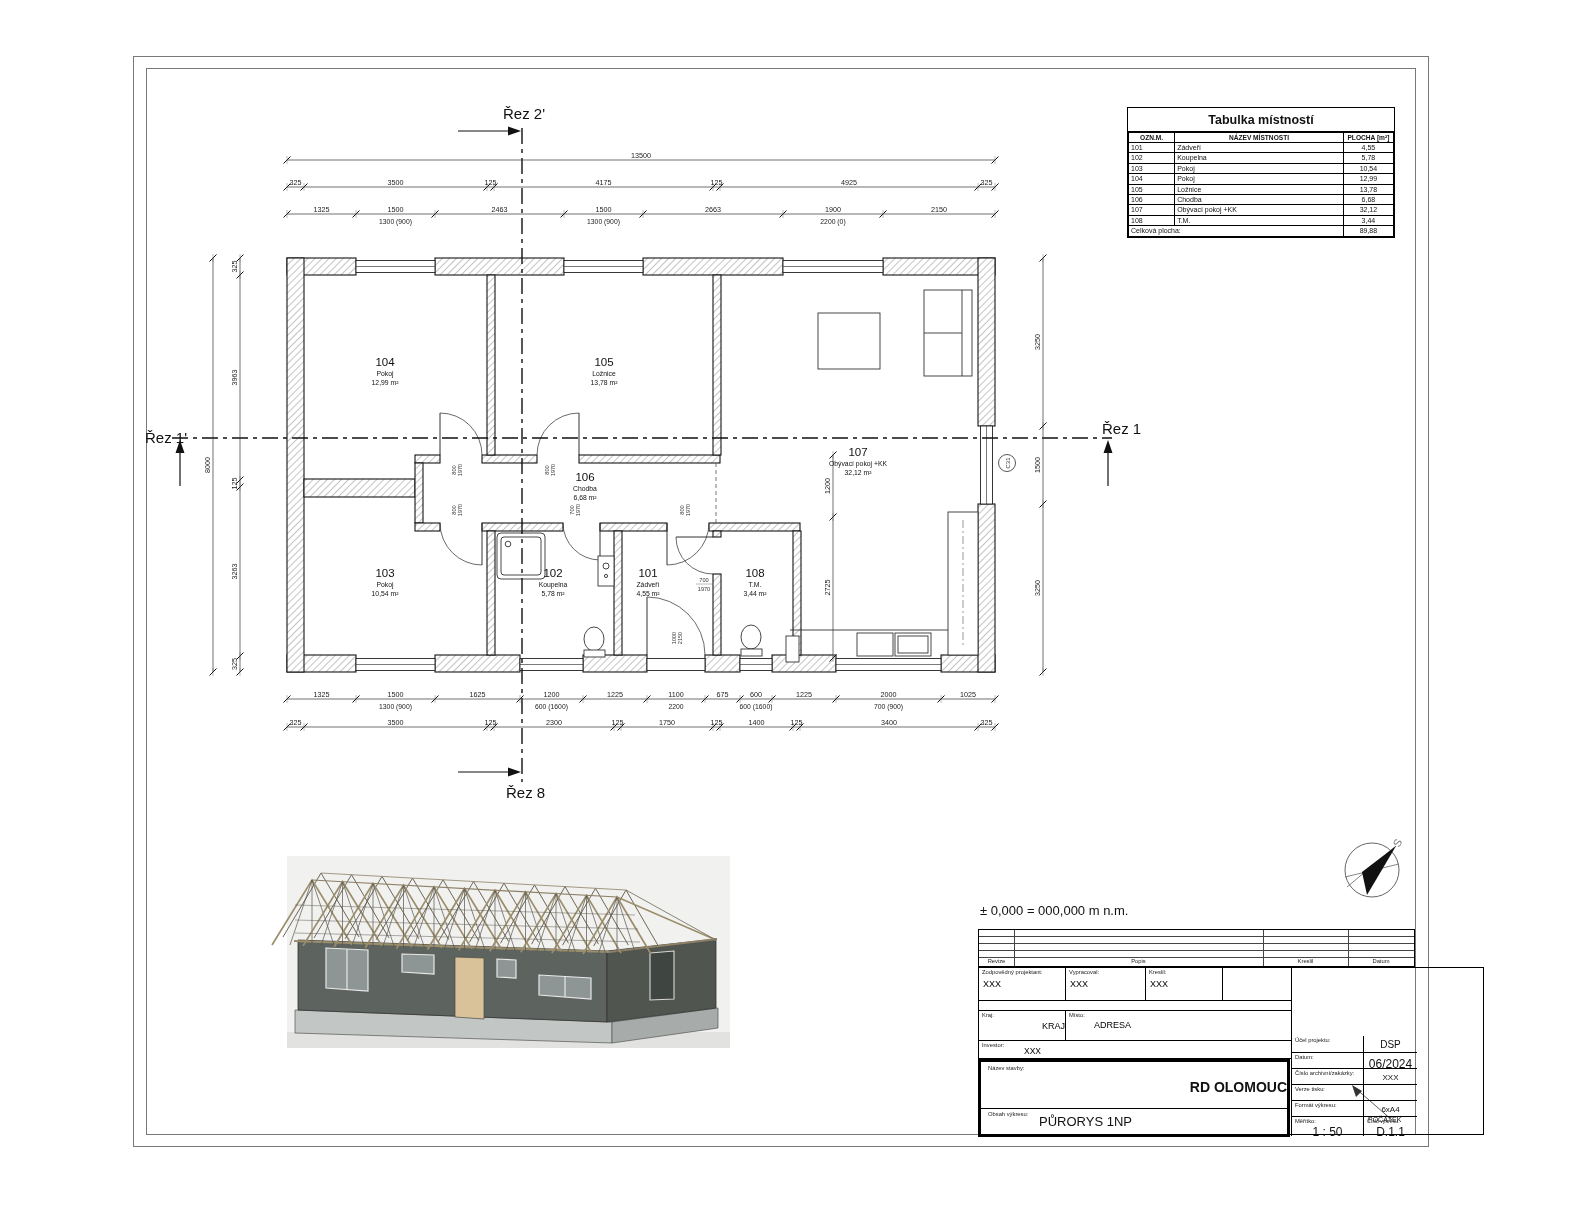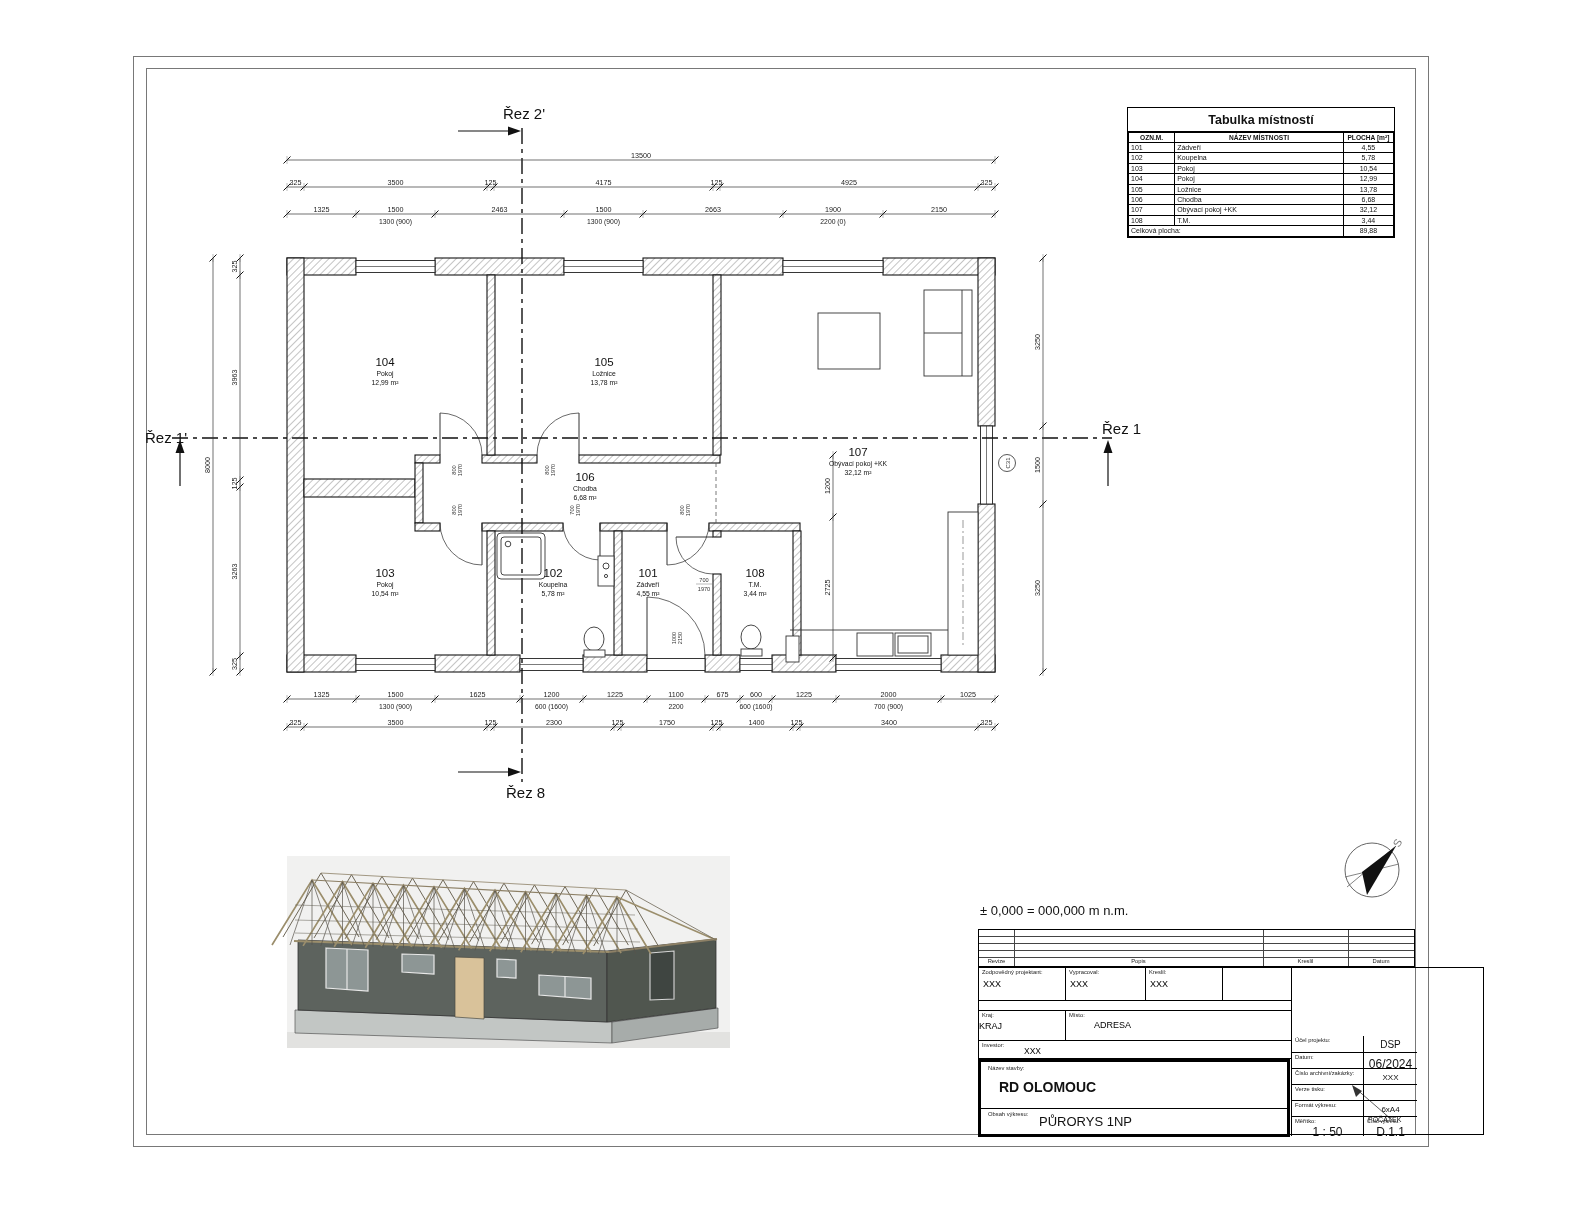--- a/index.html
+++ b/index.html
@@ -613,35 +613,35 @@
     </div>
     <div class="cell br bb" style="left:167px;top:0;width:77px;height:33px;">
       <div class="lab">Kreslil:</div>
       <div class="val" style="padding:4px 0 0 4px;">XXX</div>
     </div>
     <div class="cell bb" style="left:244px;top:0;width:68px;height:33px;"></div>
     <div class="cell bb" style="left:0;top:33px;width:312px;height:10px;"></div>
 
     <div class="cell br bb" style="left:0;top:43px;width:87px;height:30px;">
       <div class="lab">Kraj:</div>
-      <div class="val" style="text-align:left;padding-top:3px;">KRAJ</div>
+      <div class="val" style="text-align:right;padding-top:3px;">KRAJ</div>
     </div>
     <div class="cell bb" style="left:87px;top:43px;width:225px;height:30px;">
       <span class="lab" style="position:absolute;left:0;top:0;">Místo:</span>
       <div class="val" style="padding:9px 0 0 28px;">ADRESA</div>
     </div>
 
     <div class="cell bb" style="left:0;top:73px;width:312px;height:18px;">
       <span class="lab" style="position:absolute;left:0;top:0;">Investor:</span>
       <div class="val" style="padding:5px 0 0 45px;font-size:8.5px;">XXX</div>
     </div>
 
     <div class="cell thick" style="left:-1px;top:91px;width:312px;height:78px;">
       <div class="lab" style="padding:3px 0 0 7px;">Název stavby:</div>
-      <div style="font-size:14px;font-weight:bold;padding:8px 0 0 18px;">RD OLOMOUC</div>
+      <div style="font-size:14px;font-weight:bold;padding:8px 0 0 18px;text-align:right;">RD OLOMOUC</div>
       <div class="cell" style="left:0;top:46px;width:306px;height:0;border-top:1px solid #000;"></div>
       <span class="lab" style="position:absolute;left:4px;top:48px;">Obsah výkresu:</span>
       <div style="position:absolute;left:58px;top:52px;font-size:13px;">PŮRORYS 1NP</div>
     </div>
 
     <div class="cell" style="left:312px;top:0;width:125px;height:168px;border-left:1px solid #000;">
       <div class="cell br bb" style="left:0;top:68px;width:72px;height:17px;">
           <div class="lab">Účel projektu:</div>
         </div>
       <div class="cell bb" style="left:72px;top:68px;width:53px;height:17px;">

